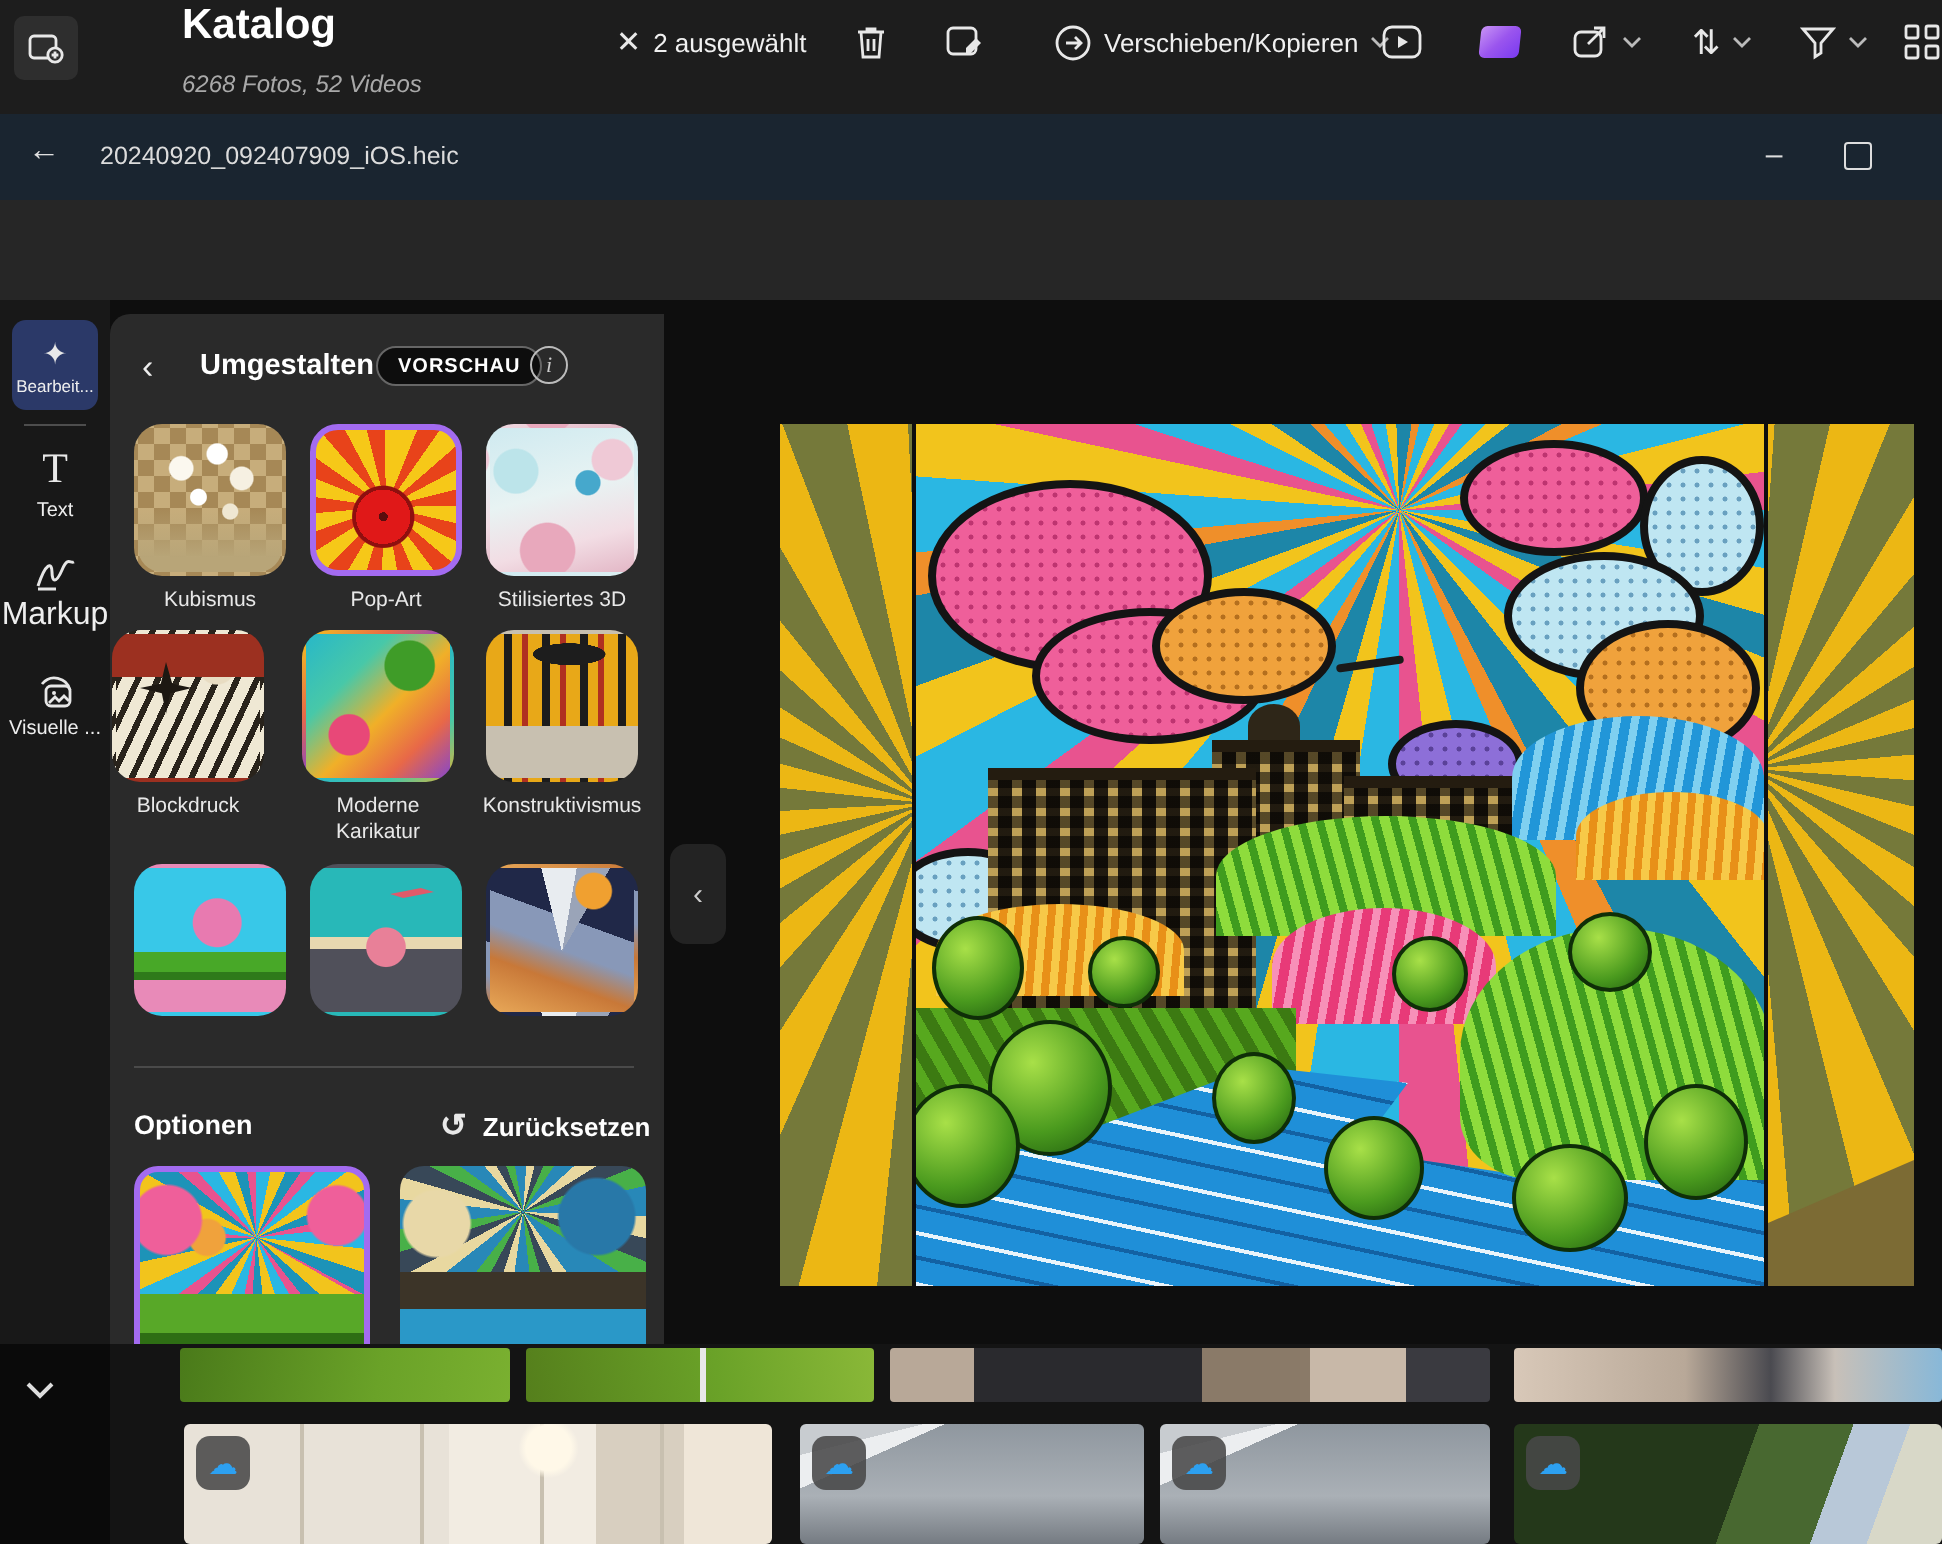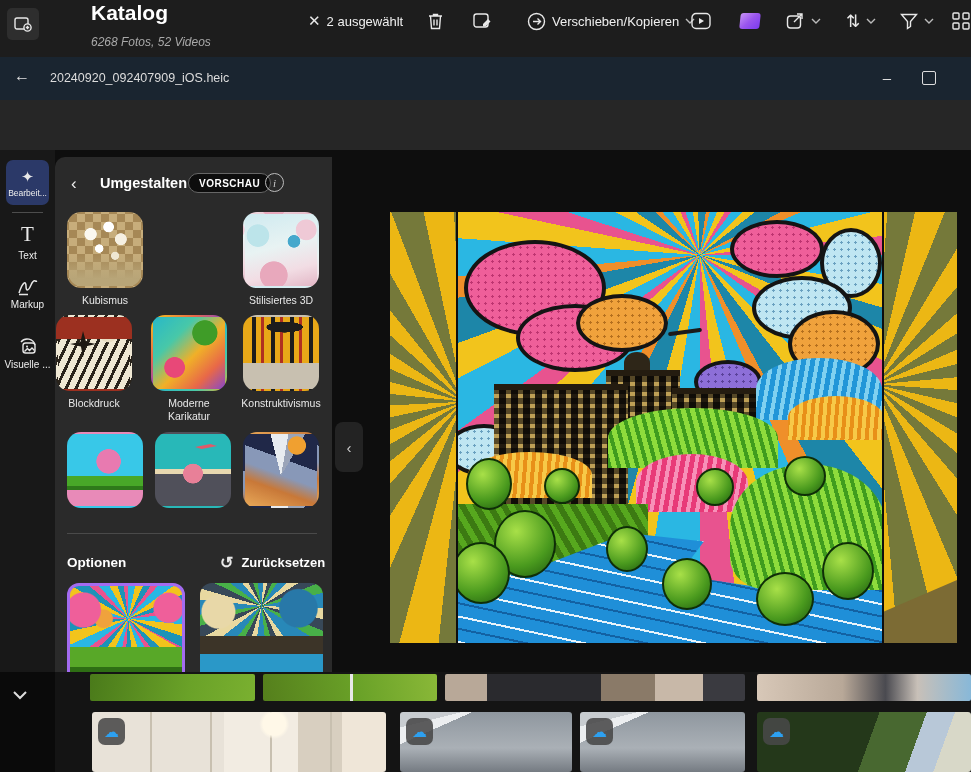--- a/index.html
+++ b/index.html
@@ -294,21 +294,21 @@
     <div class="abs rail-item" style="top:72px;">
       <span class="ico" style="font-size:21px; font-family:'Liberation Serif',serif;">T</span>
       <span class="rail-label" style="font-size:10px;">Text</span>
     </div>
     <div class="abs rail-item" style="top:128px;">
       <span class="ico">
         <svg width="22" height="18" viewBox="0 0 22 18" fill="none" stroke="#e6e6e6" stroke-width="1.5">
             <path d="M2 15C6 3 9 3 9 8s2 6 5-1 4-3 6-4M2 16.5h9"></path>
           </svg>
       </span>
-      <span class="rail-label" style="font-size:10px;">Markup</span>
+      <span class="rail-label" style="font-size:16px;">Markup</span>
     </div>
     <div class="abs rail-item" style="top:186px;">
       <span class="ico">
         <svg width="22" height="20" viewBox="0 0 22 20" fill="none" stroke="#e6e6e6" stroke-width="1.4">
             <path d="M4 6a8 8 0 0114 3"></path>
             <rect x="6" y="7" width="12" height="10" rx="2.5"></rect>
             <circle cx="10" cy="10.5" r="1" fill="#e6e6e6" stroke="none"></circle>
             <path d="M7.5 15.5l3-3 2 2 2.5-2.5 2.5 2.5"></path>
           </svg>
       </span>
@@ -318,20 +318,24 @@
 
   <div class="abs panel">
     <span class="abs p-back ico">‹</span>
     <span class="abs p-title">Umgestalten</span>
     <span class="abs p-badge">VORSCHAU</span>
     <span class="abs p-info">i</span>
 
     <div class="abs" style="left:12px; top:55px;">
       <div class="thumb art-kubismus" style="position:relative;"></div>
       <div class="t-label" style="margin:6px 0 0 -5px;">Kubismus</div>
+    </div>
+    <div class="abs" style="left:100px; top:55px;">
+      <div class="thumb sel art-popart" style="position:relative;"></div>
+      <div class="t-label" style="margin:6px 0 0 -5px;">Pop-Art</div>
     </div>
     <div class="abs" style="left:188px; top:55px;">
       <div class="thumb art-stil3d" style="position:relative;"></div>
       <div class="t-label" style="margin:6px 0 0 -5px;">Stilisiertes 3D</div>
     </div>
 
     <div class="abs" style="left:1px; top:158px;">
       <div class="thumb art-blockdruck" style="position:relative;"></div>
       <div class="t-label" style="margin:6px 0 0 -5px;">Blockdruck</div>
     </div>

